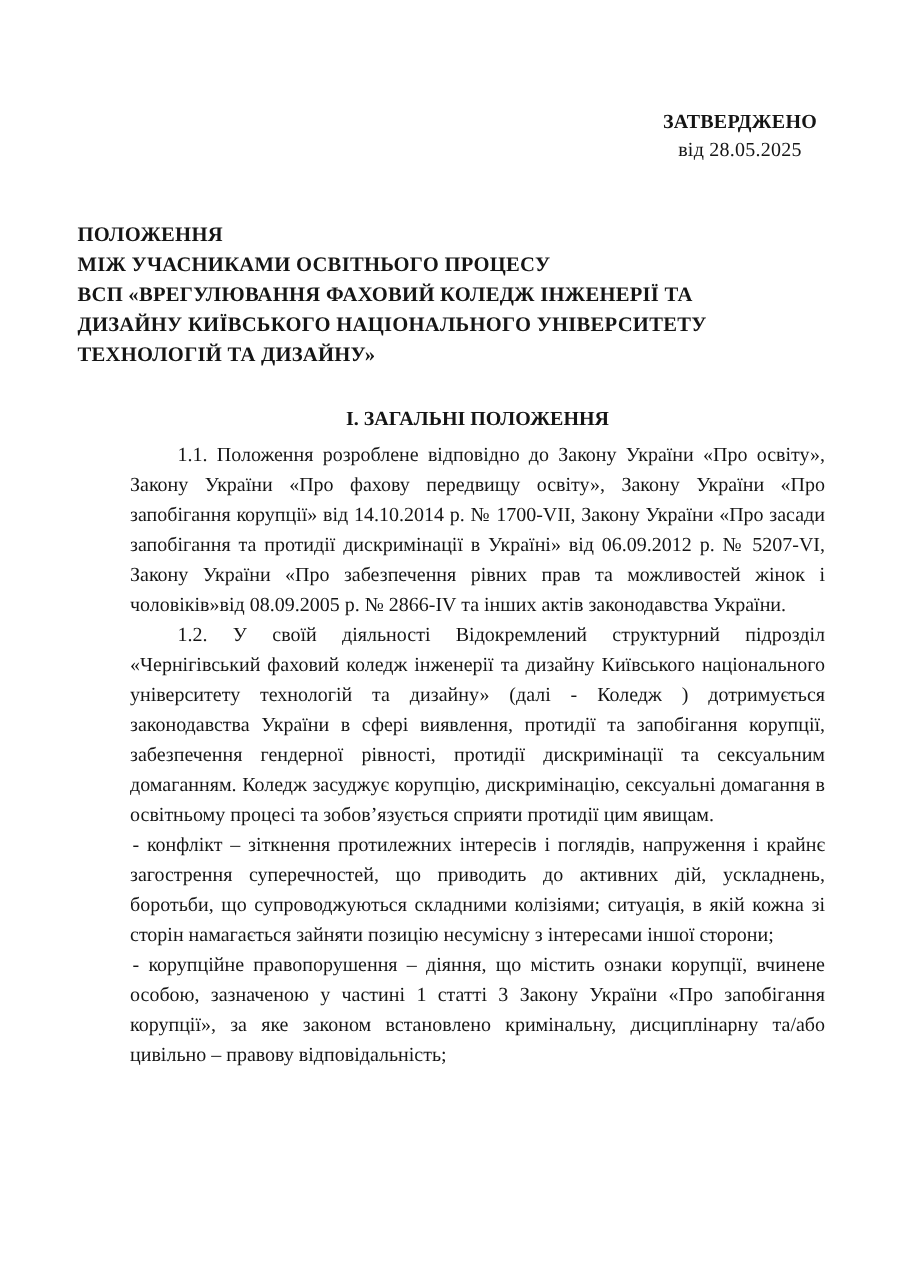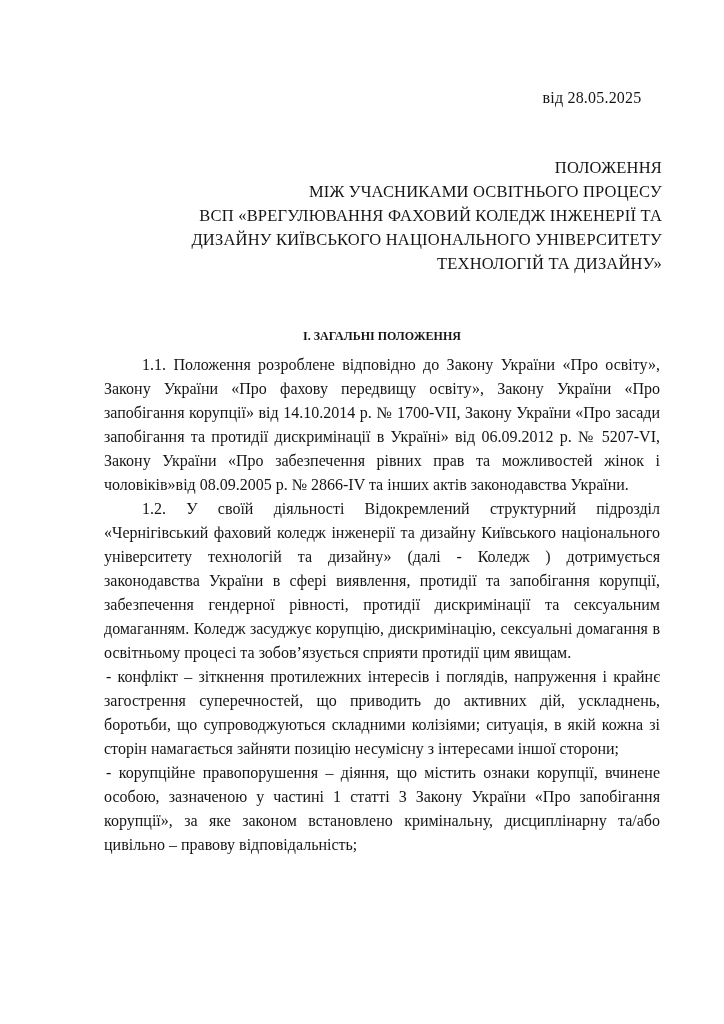--- a/index.html
+++ b/index.html
@@ -29,55 +29,56 @@
     width: 160px;
     text-align: center;
     font-size: 16px;
     line-height: 23px;
     letter-spacing: 0.2px;
   }
   .approval .line-bold { font-weight: bold; }
   
   .doc-title {
     position: absolute;
-    top: 156px;
+    top: 176px;
     left: 62px;
     width: 600px;
-    text-align: right;
-    font-weight: normal;
+    text-align: left;
+    font-weight: bold;
     font-size: 16.5px;
     line-height: 24px;
     letter-spacing: 0.2px;
   }
   
   .content {
     position: absolute;
     top: 324px;
     left: 104px;
     width: 556px;
     font-size: 16px;
     line-height: 24px;
     text-align: justify;
   }
   .section-heading {
     text-align: center;
     font-weight: bold;
-    font-size: 12px;
+    font-size: 16px;
     line-height: 24px;
     margin-bottom: 5px;
   }
   .content p.num { text-indent: 38px; }
   .content p.term { text-indent: 2px; }
 </style>
 </head>
 <body>
 
 <div class="page">
 
   <div class="approval">
+    <div class="line-bold">ЗАТВЕРДЖЕНО</div>
     <div>від 28.05.2025</div>
   </div>
 
   <div class="doc-title">
     <div>ПОЛОЖЕННЯ</div>
     <div>МІЖ УЧАСНИКАМИ ОСВІТНЬОГО ПРОЦЕСУ</div>
     <div>ВСП «ВРЕГУЛЮВАННЯ ФАХОВИЙ КОЛЕДЖ ІНЖЕНЕРІЇ ТА</div>
     <div>ДИЗАЙНУ КИЇВСЬКОГО НАЦІОНАЛЬНОГО УНІВЕРСИТЕТУ</div>
     <div>ТЕХНОЛОГІЙ ТА ДИЗАЙНУ»</div>
   </div>

